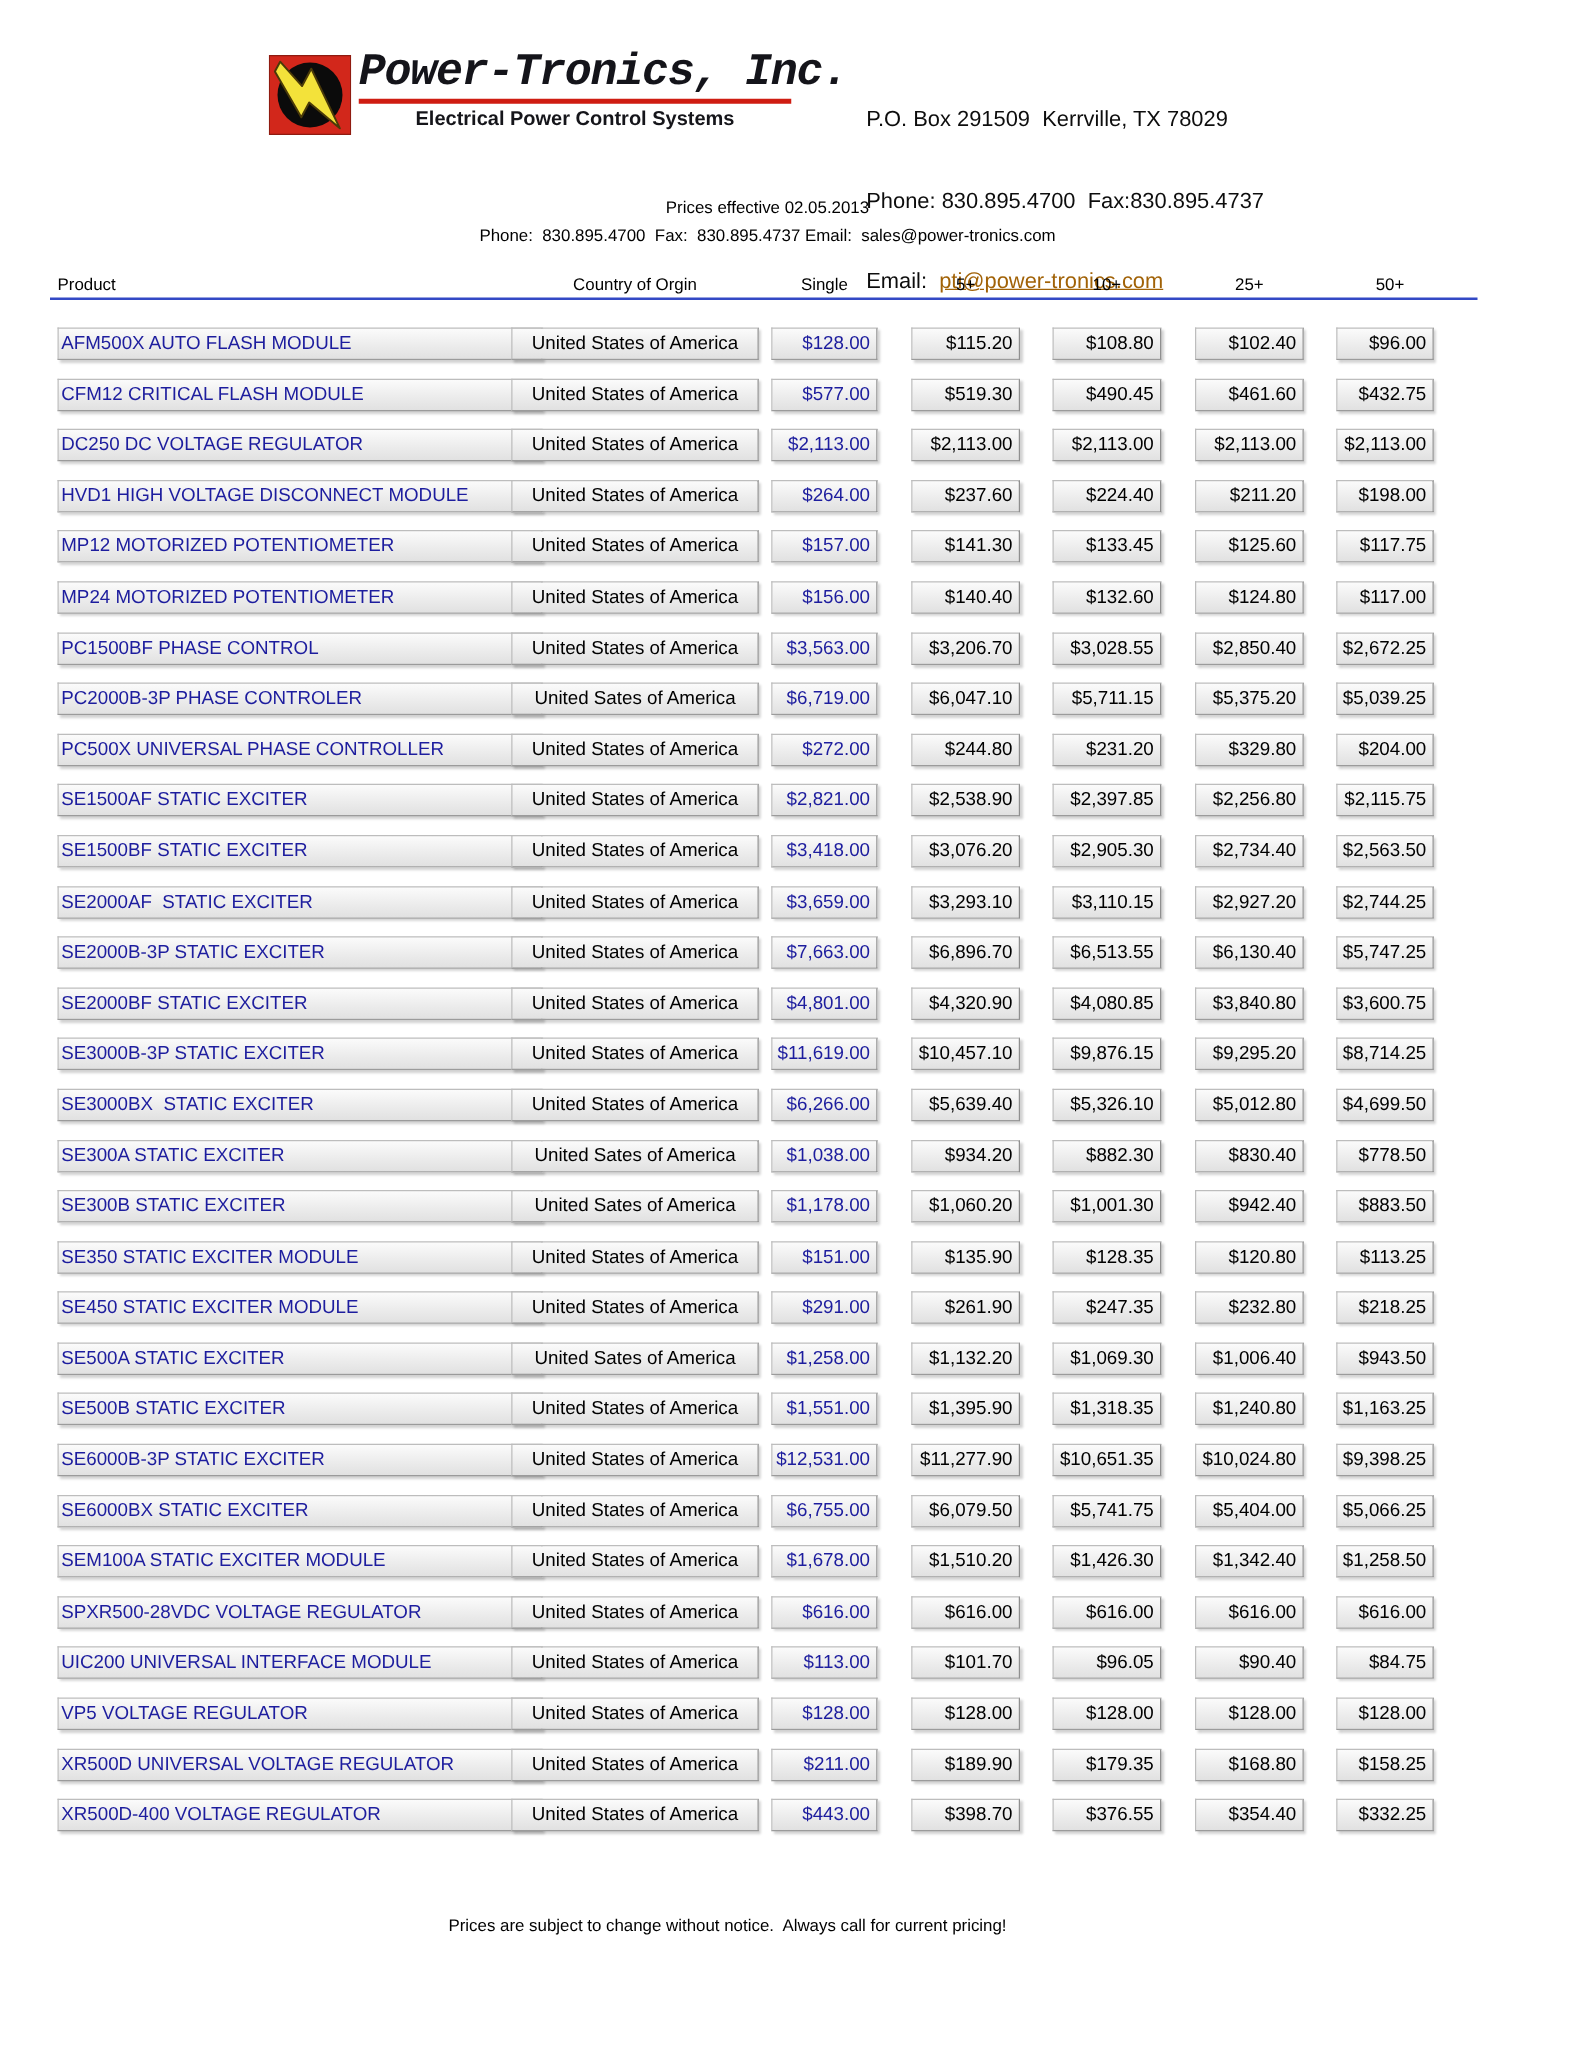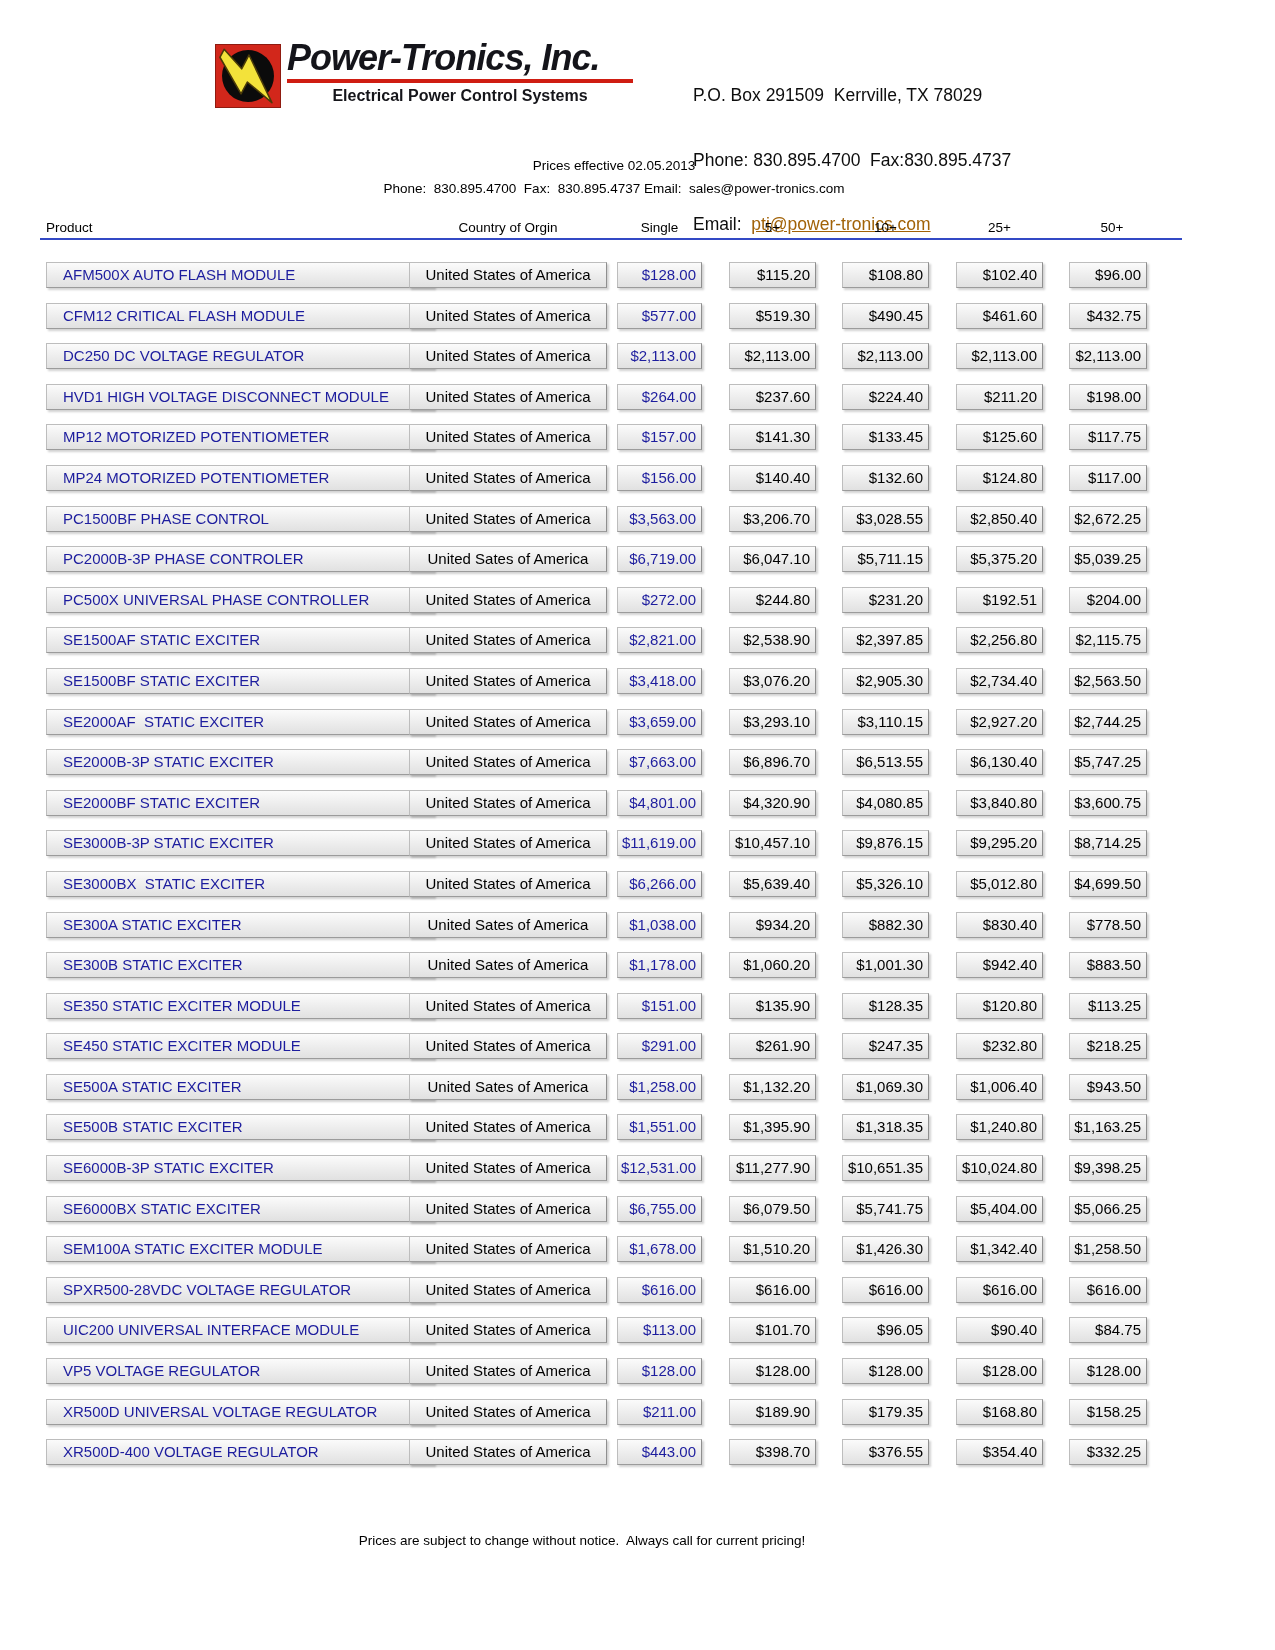--- a/index.html
+++ b/index.html
@@ -4,21 +4,21 @@
 <style>
   html,body{margin:0;padding:0;}
   body{
     width:1275px;height:1650px;position:relative;background:#ffffff;
     font-family:"Liberation Sans", sans-serif;color:#000;overflow:hidden;
   }
   
   .logo{position:absolute;left:215px;top:44px;width:66px;height:64px;}
   .title-wrap{position:absolute;left:287px;top:38px;width:346px;}
   .brand-title{
-    font-family:Liberation Sans, sans-serif;font-style:italic;font-weight:bold;
+    font-family:Liberation Mono, monospace;font-style:italic;font-weight:bold;
     font-size:36px;line-height:40px;color:#14141a;white-space:nowrap;letter-spacing:-1px;
   }
   .red-rule{height:4px;background:#cf1d12;margin-top:1px;}
   .tagline{font-weight:bold;font-size:16px;color:#15151a;text-align:center;margin-top:4px;white-space:pre;}
   .contact{
     position:absolute;left:693px;top:42px;font-weight:normal;font-size:17.5px;
     line-height:21.5px;color:#0d0d0d;white-space:pre;
   }
   .email-link{color:#a16207;text-decoration:underline;cursor:pointer;}
   
@@ -38,21 +38,21 @@
   
   .rows{position:absolute;left:0;top:262px;width:1275px;}
   .row{position:relative;height:26px;margin-bottom:14.6px;}
   .cell{
     position:absolute;top:0;height:26px;line-height:24px;box-sizing:border-box;
     background:linear-gradient(180deg,#fbfbfb 0%,#ebebeb 60%,#e1e1e1 100%);
     border:1px solid #bdbdbd;border-right-color:#8f8f8f;border-bottom-color:#9b9b9b;
     box-shadow:2px 2px 2px rgba(0,0,0,0.18);
     font-size:15px;white-space:pre;overflow:hidden;
   }
-  .cell.product{left:46px;width:388px;color:#1d1d9e;padding-left:16px;}
+  .cell.product{left:46px;width:388px;color:#1d1d9e;padding-left:2px;}
   .cell.country{left:409px;width:198px;text-align:center;color:#000;}
   .cell.price{text-align:right;padding-right:5px;color:#000;}
   .cell.single{left:617px;width:85px;color:#1d1d9e;}
   .cell.q5{left:729px;width:87px;}
   .cell.q10{left:842px;width:87px;}
   .cell.q25{left:956px;width:87px;}
   .cell.q50{left:1069px;width:78px;}
   
   .footer{position:absolute;left:0;top:1533px;width:1164px;text-align:center;font-size:13.5px;white-space:pre;}
 </style>
@@ -175,21 +175,21 @@
     <div class="cell price q25">$5,375.20</div>
     <div class="cell price q50">$5,039.25</div>
   </div>
 
   <div class="row">
     <div class="cell product">PC500X UNIVERSAL PHASE CONTROLLER</div>
     <div class="cell country">United States of America</div>
     <div class="cell price single">$272.00</div>
     <div class="cell price q5">$244.80</div>
     <div class="cell price q10">$231.20</div>
-    <div class="cell price q25">$192.51</div>
+    <div class="cell price q25">$329.80</div>
     <div class="cell price q50">$204.00</div>
   </div>
 
   <div class="row">
     <div class="cell product">SE1500AF STATIC EXCITER</div>
     <div class="cell country">United States of America</div>
     <div class="cell price single">$2,821.00</div>
     <div class="cell price q5">$2,538.90</div>
     <div class="cell price q10">$2,397.85</div>
     <div class="cell price q25">$2,256.80</div>

